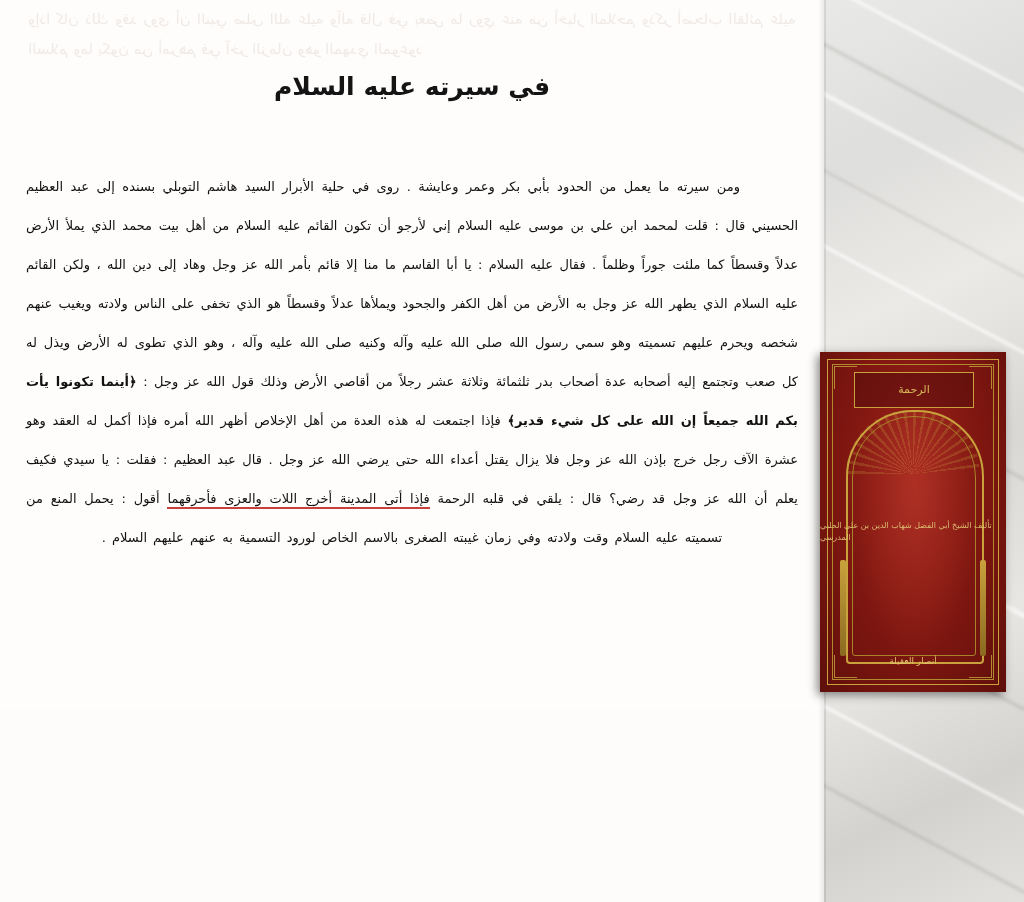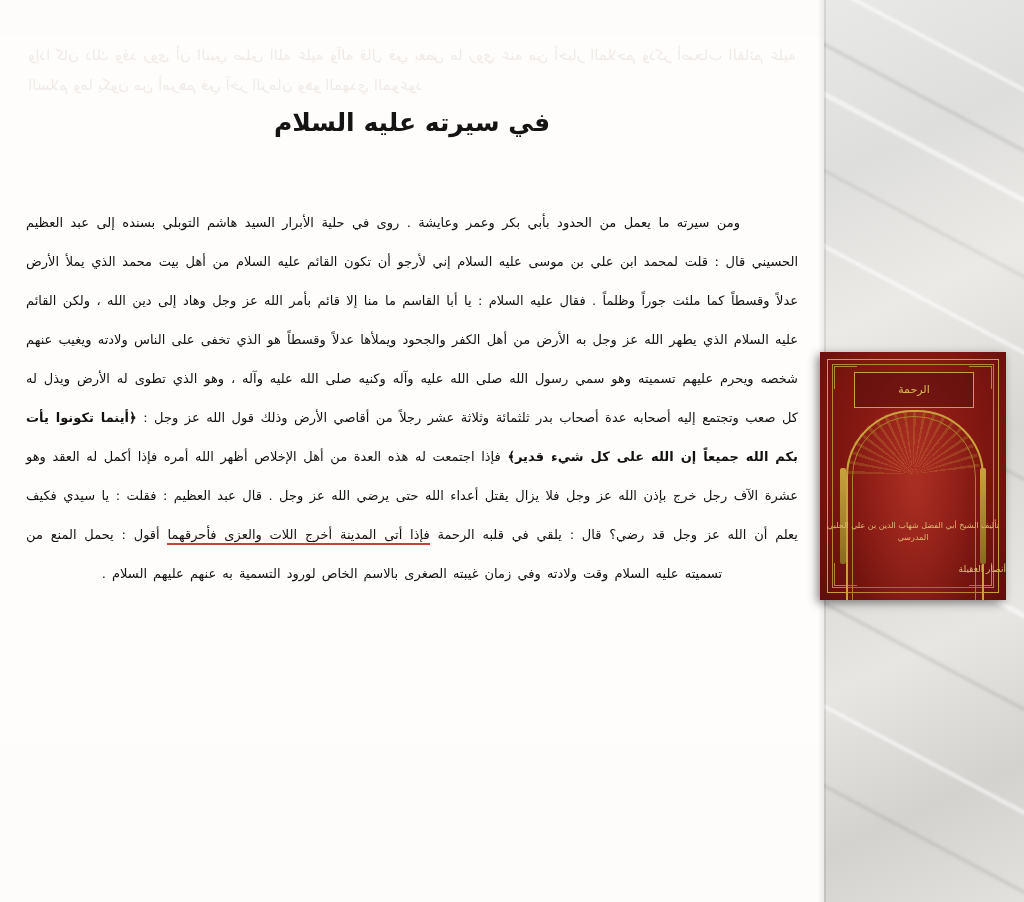--- a/index.html
+++ b/index.html
@@ -24,21 +24,20 @@
 
   
   #text-page {
     position: absolute;
     left: 0;
     top: 0;
     width: 824px;
     height: 710px;
     background: #fefdfb;
     overflow: hidden;
-    margin-top: 36px;
   }
 
   
   #bleed-through {
     position: absolute;
     left: 0;
     top: 0;
     width: 824px;
     height: 180px;
     opacity: 0.17;
@@ -124,21 +123,21 @@
     transform: rotate(28deg);
     filter: blur(1.4px);
   }
 
   
   #book-cover {
     position: absolute;
     left: 820px;
     top: 352px;
     width: 186px;
-    height: 248px;
+    height: 340px;
     background: #7d1812;
     box-shadow: -3px 3px 9px rgba(0,0,0,0.45);
     overflow: hidden;
   }
   #book-cover .cover-bg {
     position: absolute;
     inset: 0;
     background:
       radial-gradient(ellipse at 50% 38%, #9b2119 0%, #7e1610 55%, #5e0f0b 100%);
   }
@@ -201,33 +200,33 @@
     font-size: 22px;
     font-weight: bold;
     direction: rtl;
     text-shadow: 0 1px 2px rgba(0,0,0,0.6);
   }
   #book-cover .subtitle {
     position: absolute;
     left: 0;
     right: 0;
     top: 168px;
-    text-align: center;
+    text-align: left;
     color: #e0c274;
     font-size: 8px;
     line-height: 12px;
     direction: rtl;
     opacity: 0.95;
   }
   #book-cover .publisher {
     position: absolute;
     left: 0;
     right: 0;
     bottom: 26px;
-    text-align: right;
+    text-align: center;
     color: #e2c26a;
     font-size: 9px;
     direction: rtl;
   }
   #book-cover .pillar {
     position: absolute;
     width: 6px;
     background: linear-gradient(to bottom, #c9a23d, #8a6a20);
     bottom: 36px;
     height: 96px;

